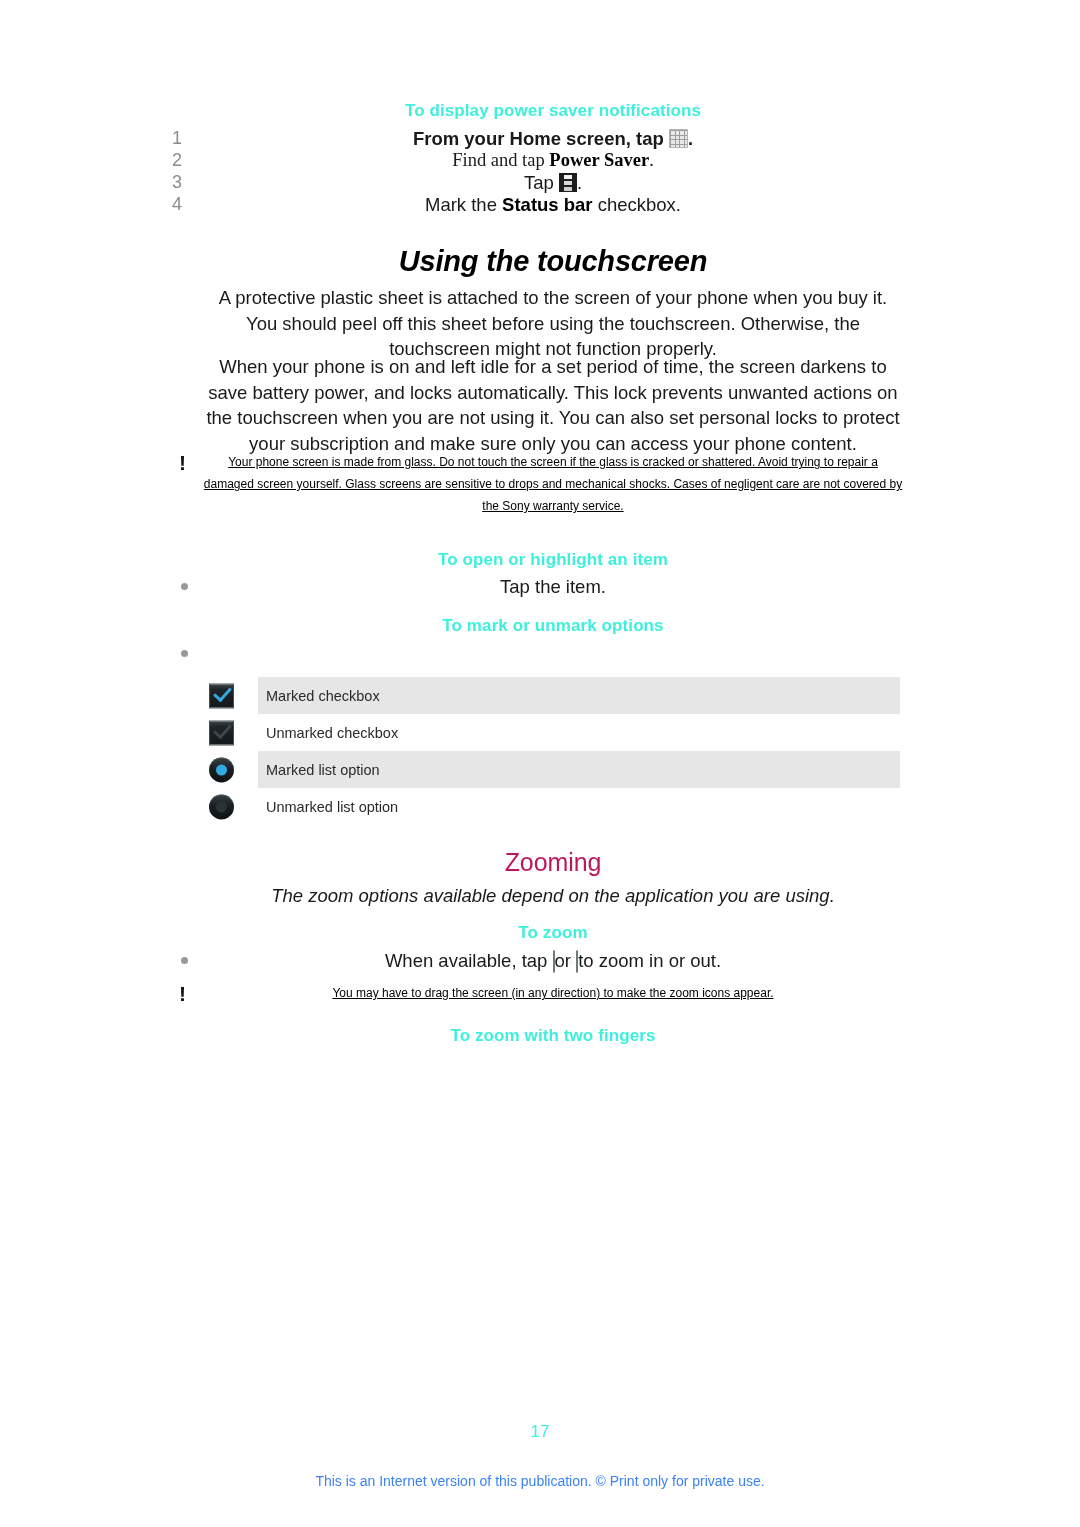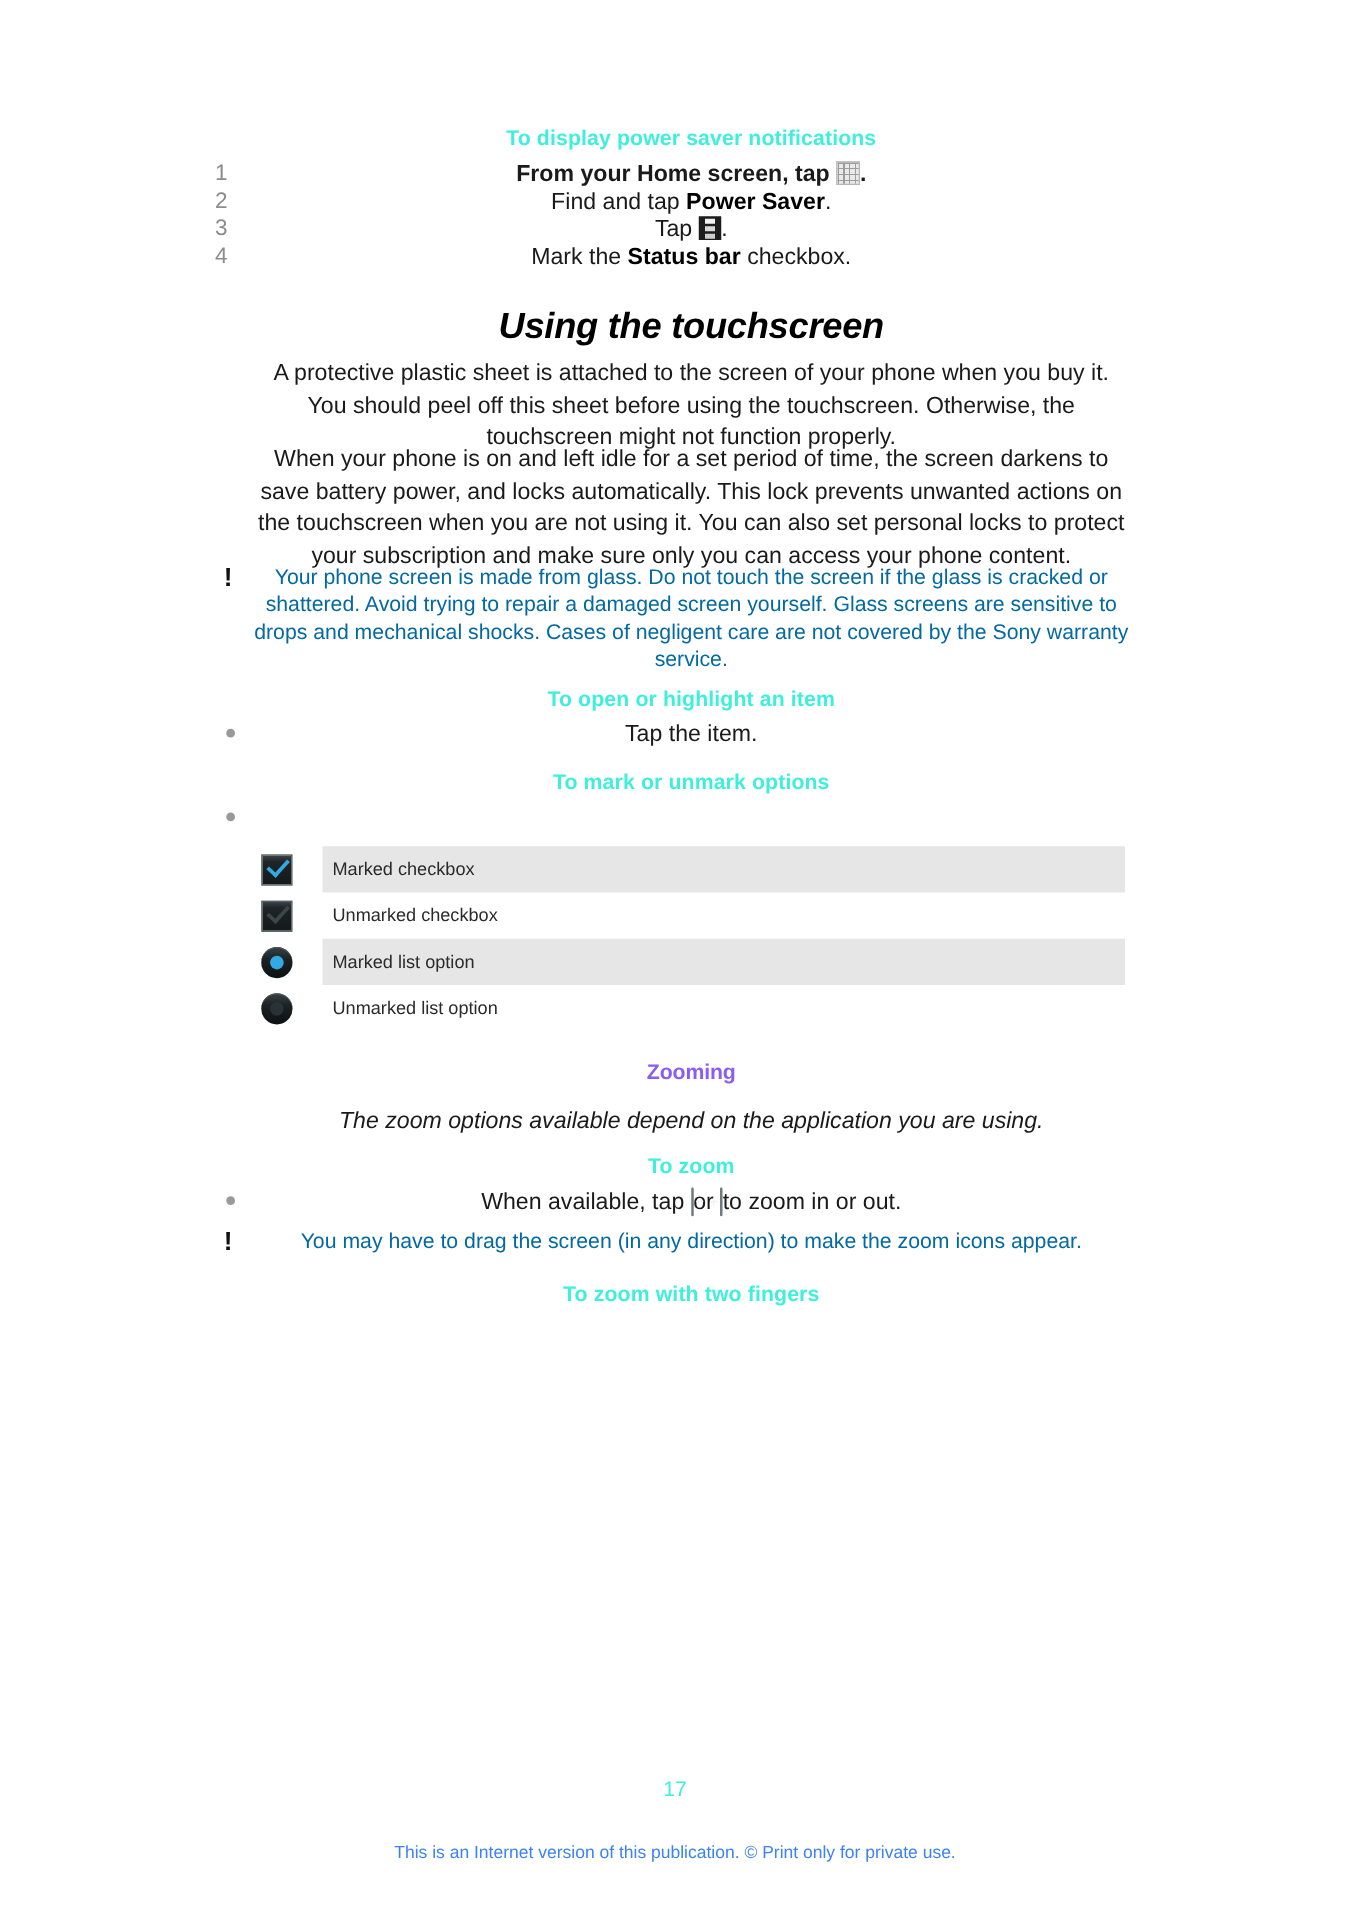--- a/index.html
+++ b/index.html
@@ -34,34 +34,35 @@
     font-weight: bold;
     letter-spacing: 0.1px;
   }
   .h1 {
     font-size: 29px;
     font-weight: bold;
     color: #000;
     letter-spacing: -0.2px;
   }
   .h2 {
-    font-size: 17px;
-    font-weight: bold;
-    color: #8b5cf6;
+    font-size: 25px;
+    font-weight: normal;
+    color: #be185d;
     letter-spacing: -0.1px;
   }
   .body-text {
     font-size: 18.5px;
     line-height: 25.5px;
     color: #1a1a1a;
   }
   .note-text {
-    font-size: 17px;
+    font-size: 12px;
     line-height: 22px;
-    color: #0369a1;
+    color: #000000;
+    text-decoration: underline;
   }
   .step-num {
     font-size: 18px;
     color: #8c8c8c;
   }
   b, .bold { font-weight: bold; color: #000; }
 
   .bullet-dot {
     position: absolute;
     left: 181px;
@@ -219,21 +220,21 @@
 <div class="page">
 
   <div class="col-body teal-head" style="top:101px;">To display power saver notifications</div>
 
   <div class="col-num step-num" style="top:128px;">1</div>
   <div class="col-body body-text" style="top:126px;font-weight:bold;">
     <span>From your Home screen, tap </span><span class="icn icon-appgrid"></span><span>.</span>
   </div>
 
   <div class="col-num step-num" style="top:150px;">2</div>
-  <div class="col-body body-text" style="top:148px;">
+  <div class="col-body body-text" style="top:148px;font-family:Liberation Serif, serif;">
     <span>Find and tap </span><b>Power Saver</b><span>.</span>
   </div>
 
   <div class="col-num step-num" style="top:172px;">3</div>
   <div class="col-body body-text" style="top:170px;">
     <span>Tap </span><span class="icn icon-menu"><i></i><i></i><i></i></span><span>.</span>
   </div>
 
   <div class="col-num step-num" style="top:194px;">4</div>
   <div class="col-body body-text" style="top:192px;">

